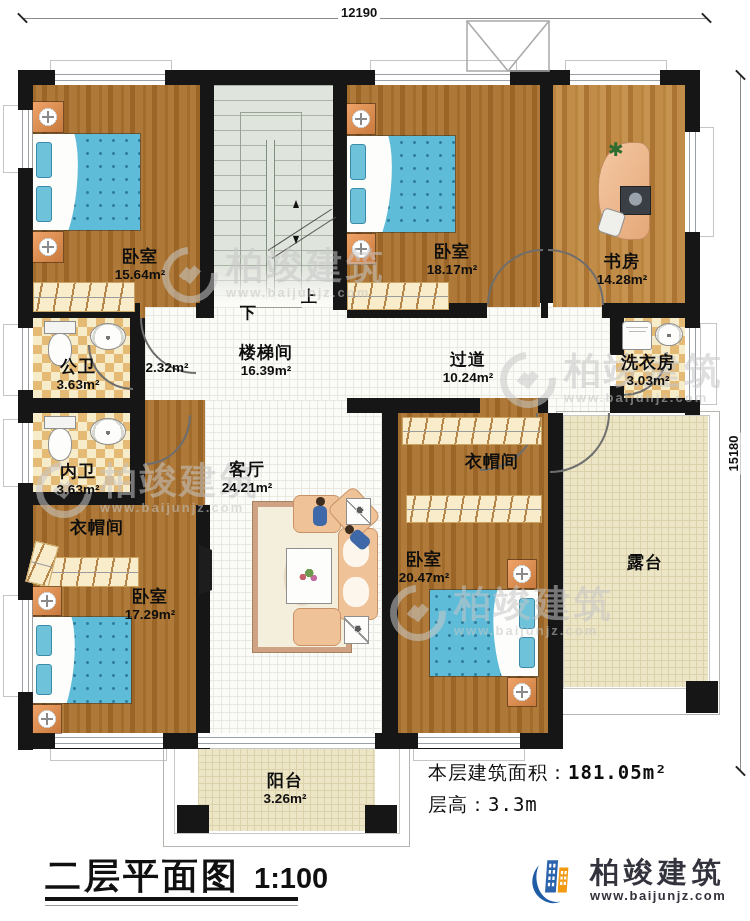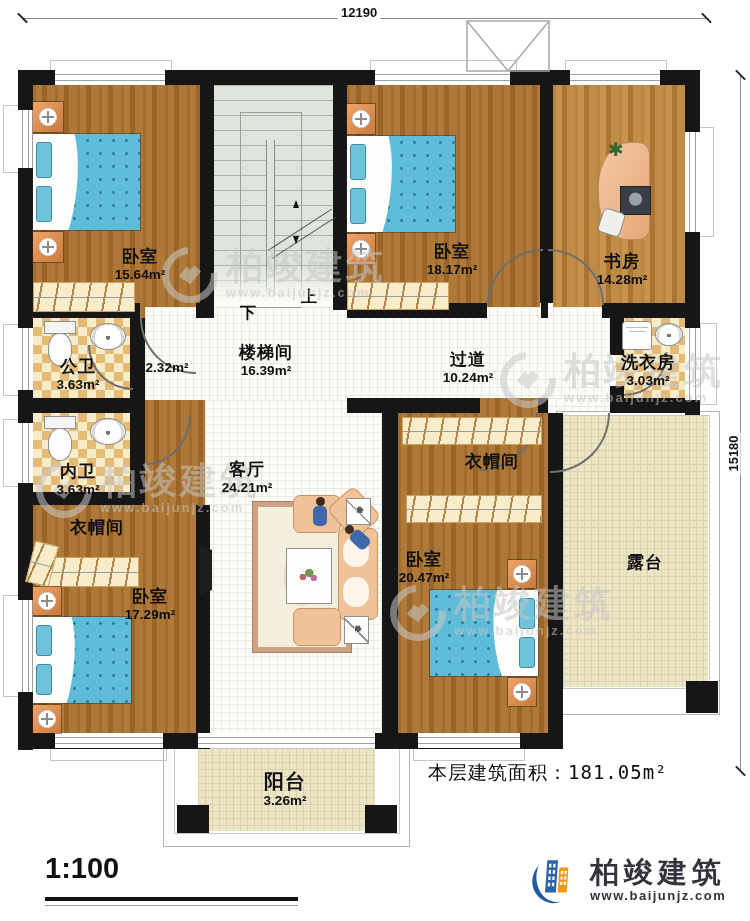--- a/index.html
+++ b/index.html
@@ -385,38 +385,42 @@
     <div class="ar">17.29m²</div>
   </div>
   <div class="rlabel" style="left:424px;top:568px;">
     <div class="nm">卧室</div>
     <div class="ar">20.47m²</div>
   </div>
   <div class="rlabel" style="left:645px;top:563px;">
     <div class="nm">露台</div>
   </div>
   <div class="rlabel" style="left:285px;top:789px;">
-    <div class="nm" style="font-size:20px;">阳台</div>
+    <div class="nm" style="font-size:17px;">阳台</div>
     <div class="ar">3.26m²</div>
   </div>
 
   <div class="abs dimline" style="left:22px;top:18px;width:685px;height:1px;"></div>
   <div class="abs tick" style="left:16px;top:17px;"></div>
   <div class="abs tick" style="left:700px;top:17px;"></div>
   <div class="abs dimtxt" style="left:338px;top:5px;">12190</div>
   <div class="abs dimline" style="left:740px;top:75px;width:1px;height:697px;"></div>
   <div class="abs tick" style="left:734px;top:74px;"></div>
   <div class="abs tick" style="left:734px;top:770px;"></div>
   <div class="abs dimtxt" style="left:712px;top:446px;transform:rotate(-90deg);transform-origin:center;">15180</div>
 
   <div class="info-line" style="left:428px;top:760px;">
-    <span>本层建筑面积：</span><span style="font-family:'DejaVu Sans Mono',monospace;">181.05m²</span>
+    <span>本层建筑面积：</span><span style="font-family:'DejaVu Sans Mono',monospace;font-weight:bold;">181.05m²</span>
+  </div>
+  <div class="info-line" style="left:428px;top:792px;">
+    <span>层高：</span><span style="font-family:'DejaVu Sans Mono',monospace;">3.3m</span>
   </div>
 
   <div class="title-wrap" style="left:45px;top:852px;">
+    <span class="title-main">二层平面图</span>
     <span class="title-scale">1:100</span>
   </div>
   <div class="abs" style="left:45px;top:897px;width:253px;height:4px;background:#111;"></div>
   <div class="abs" style="left:45px;top:905px;width:253px;height:1px;background:#9a9a9a;"></div>
 
   <div class="logo" style="left:528px;top:853px;">
     <svg width="54" height="54" viewBox="0 0 60 60">
       <path d="M12 14 C1 26 3 44 16 52 C22 56 30 57 36 54 C26 56 16 50 12 40 C8 30 9 21 12 14 Z" fill="#1e5ca6"></path>
       <g transform="skewX(-4)">
         <rect x="22" y="8" width="12" height="36" fill="#2b64ad"></rect>

